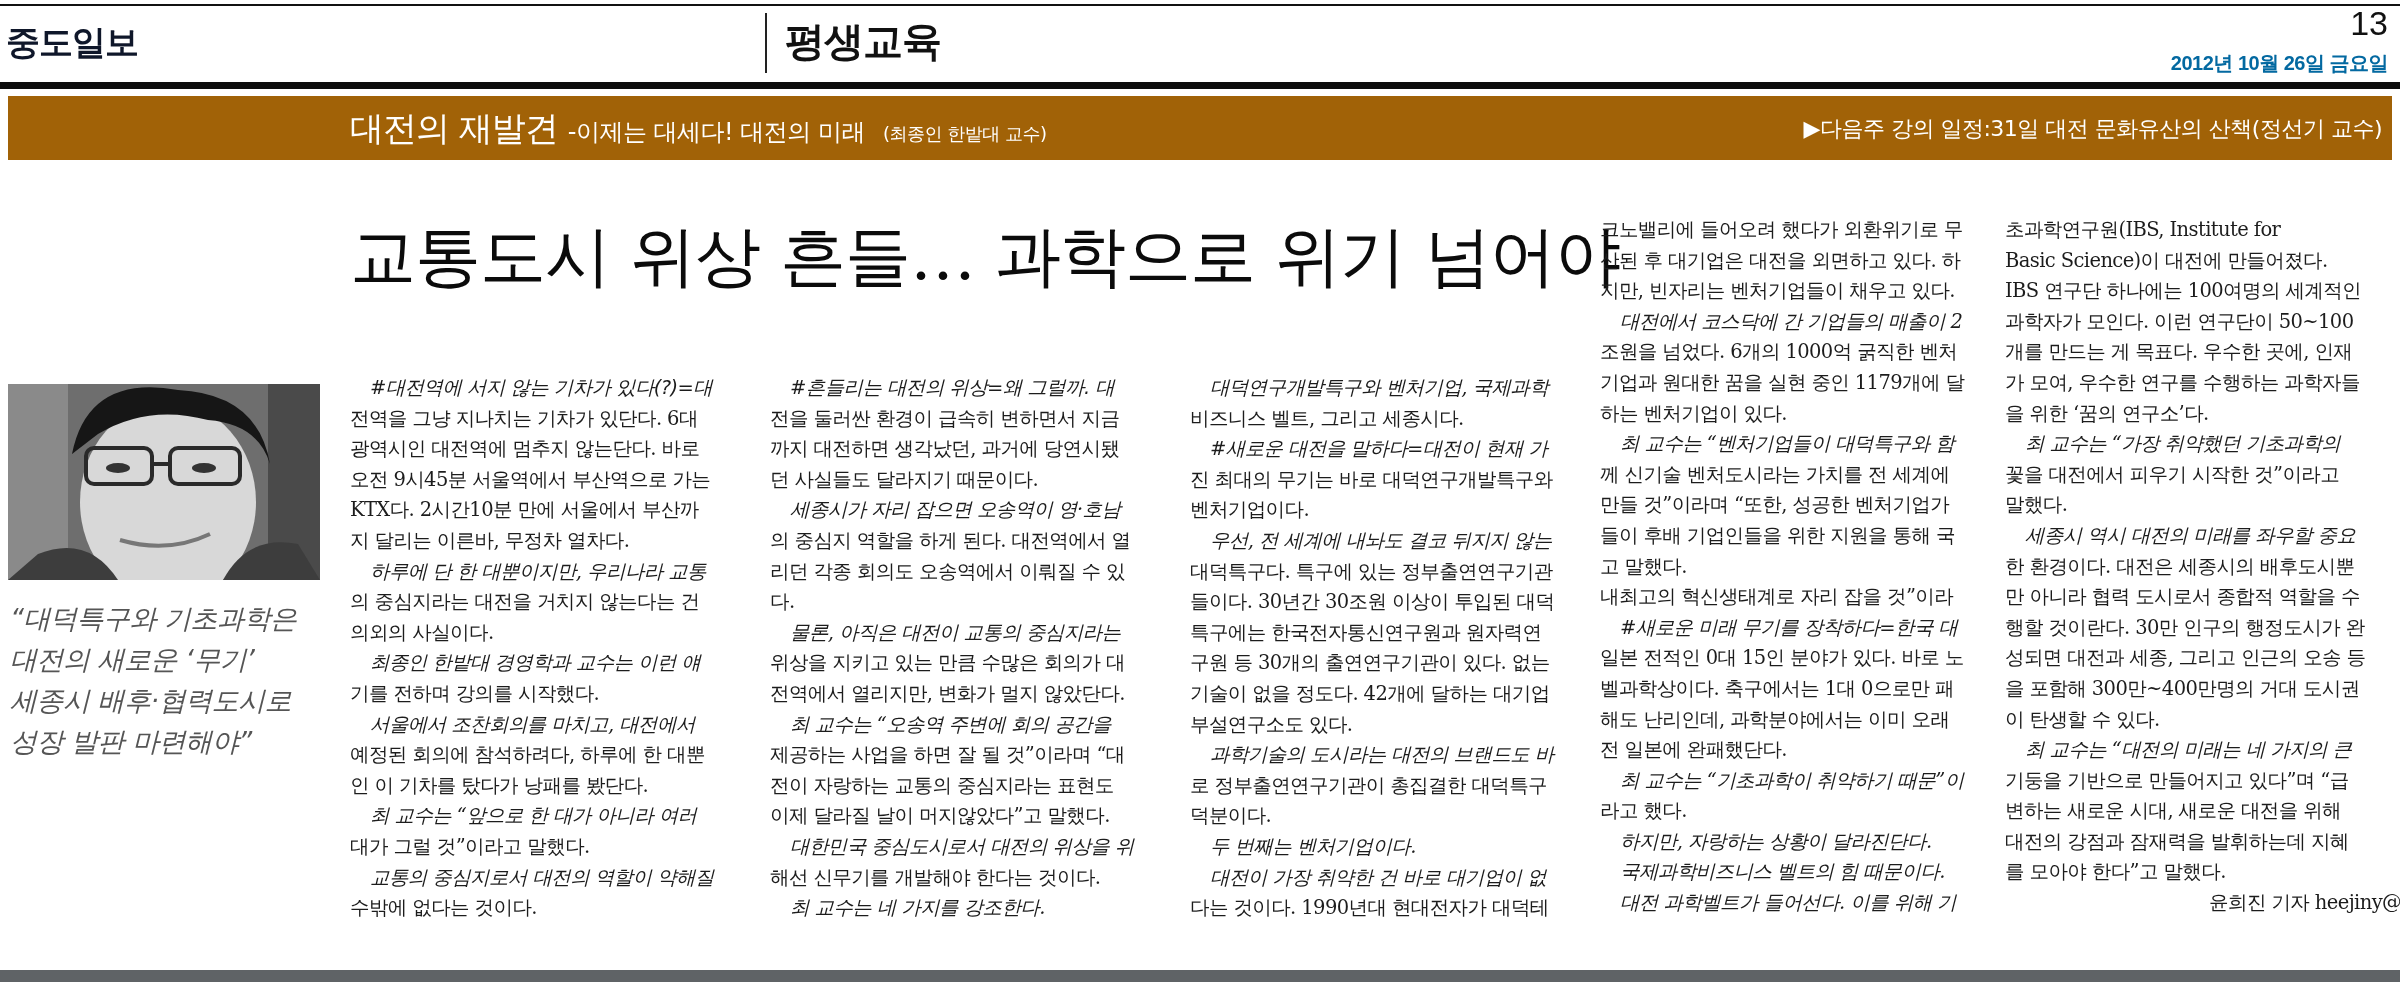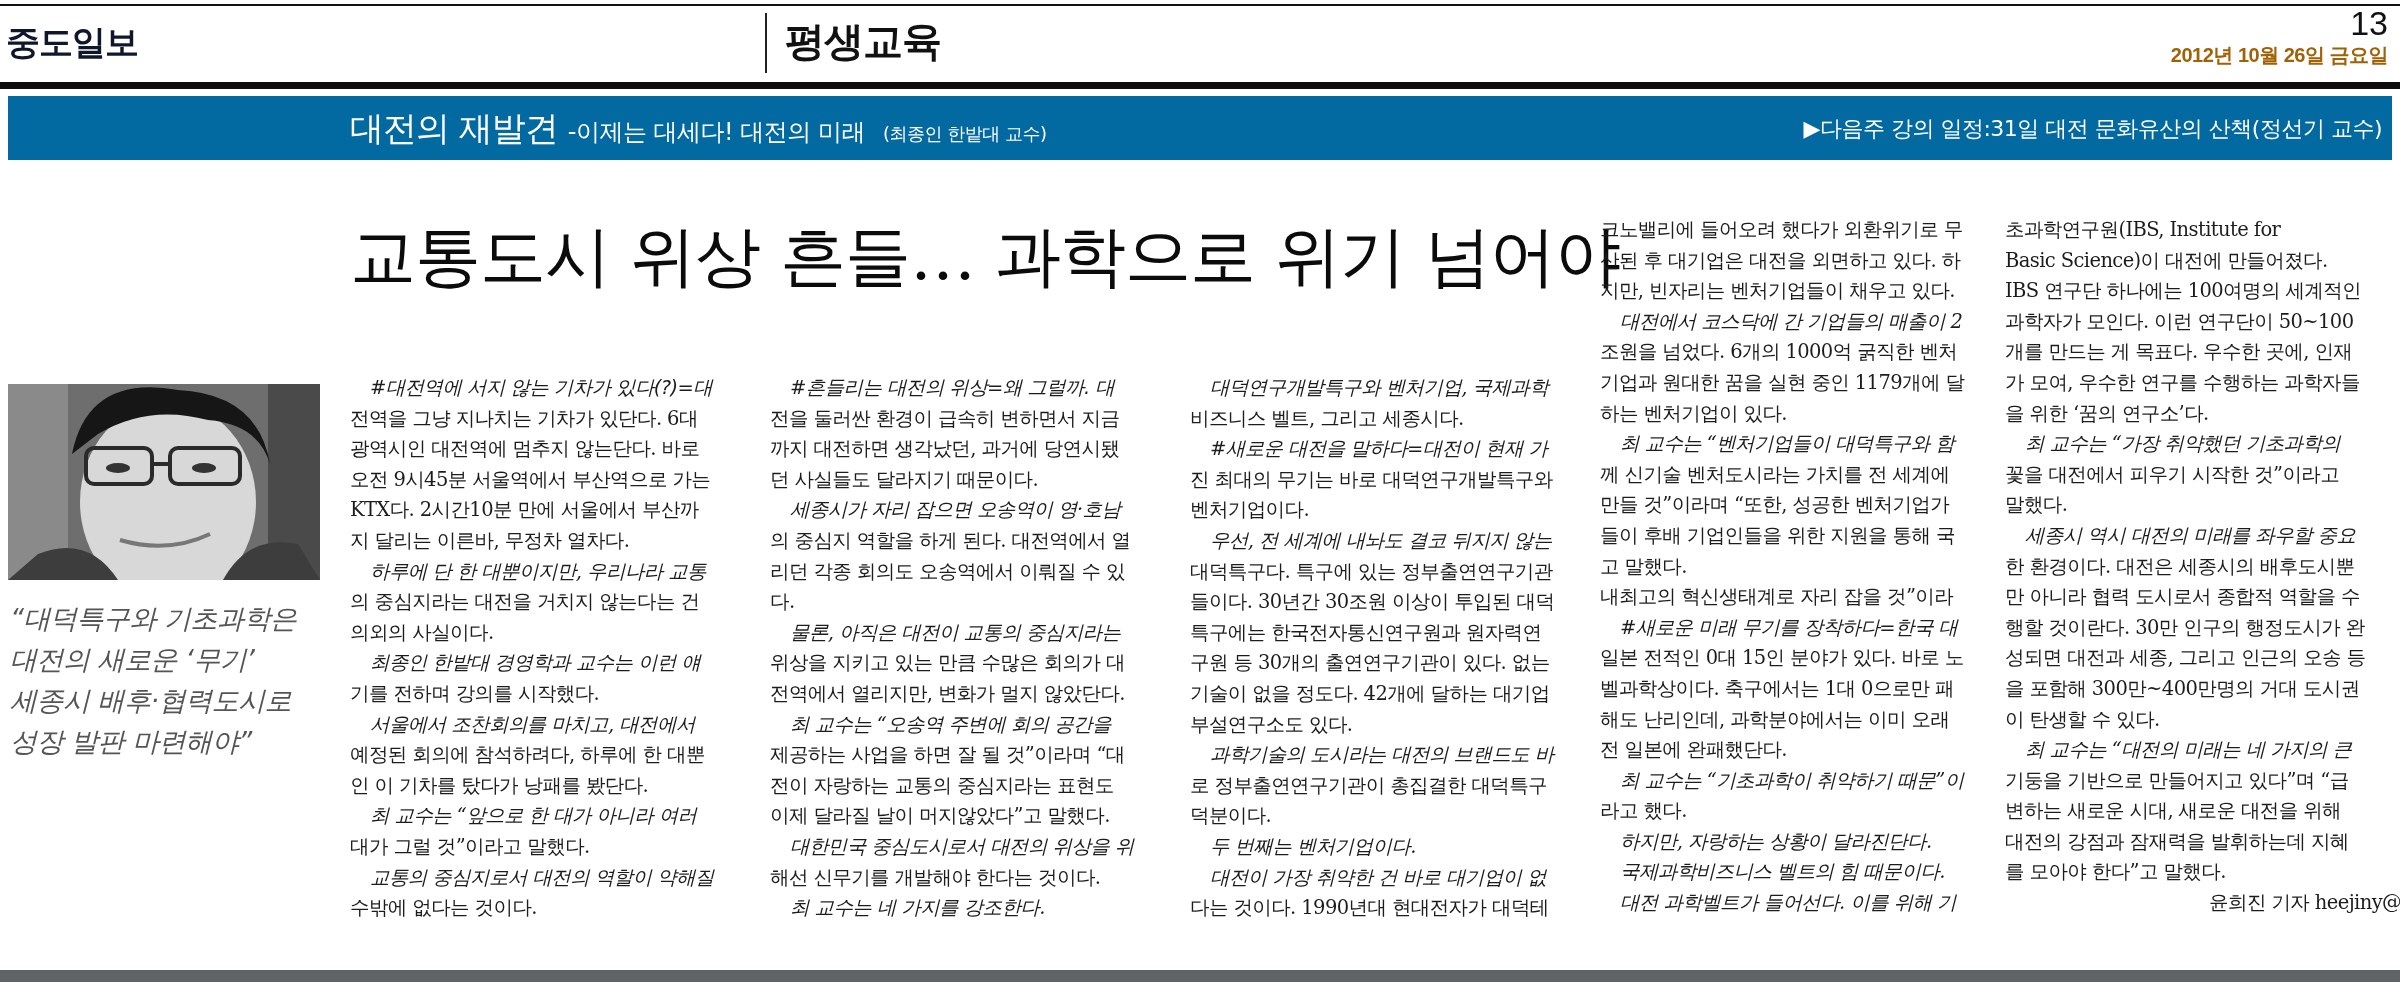--- a/index.html
+++ b/index.html
@@ -15,26 +15,26 @@
   .masthead-divider { position: absolute; left: 765px; top: 13px; width: 2px; height: 60px; background: #222; }
   .section-title {
     position: absolute; left: 785px; top: 14px; font-family: "DejaVu Sans", sans-serif;
     font-weight: bold; font-size: 40px; letter-spacing: -1px; color: #111;
   }
   .page-number {
     position: absolute; right: 12px; top: 6px; font-family: "Liberation Sans", sans-serif;
     font-size: 34px; color: #111; line-height: 1;
   }
   .issue-date {
-    position: absolute; right: 12px; top: 42px; font-family: "Liberation Sans", sans-serif;
-    font-weight: bold; font-size: 20px; color: #a16207; letter-spacing: -0.5px;
+    position: absolute; right: 12px; top: 50px; font-family: "Liberation Sans", sans-serif;
+    font-weight: bold; font-size: 20px; color: #0369a1; letter-spacing: -0.5px;
   }
   .heavy-rule { position: absolute; left: 0; top: 82px; width: 2400px; height: 7px; background: #0d0d0d; }
   .series-bar {
-    position: absolute; left: 8px; top: 96px; width: 2384px; height: 64px; background: #0369a1;
+    position: absolute; left: 8px; top: 96px; width: 2384px; height: 64px; background: #a16207;
     color: #fff; font-family: "DejaVu Sans", sans-serif;
   }
   .series-left { position: absolute; left: 342px; top: 10px; white-space: nowrap; }
   .series-name { font-size: 34px; letter-spacing: -1px; }
   .series-sub { font-size: 24px; margin-left: 10px; letter-spacing: -0.5px; }
   .series-lecturer { font-size: 18px; margin-left: 18px; letter-spacing: -0.5px; }
   .series-right { position: absolute; right: 10px; top: 18px; font-size: 22px; letter-spacing: -0.5px; white-space: nowrap; }
 
   .headline {
     position: absolute; left: 350px; top: 212px; font-family: "DejaVu Serif", serif; font-weight: normal;

